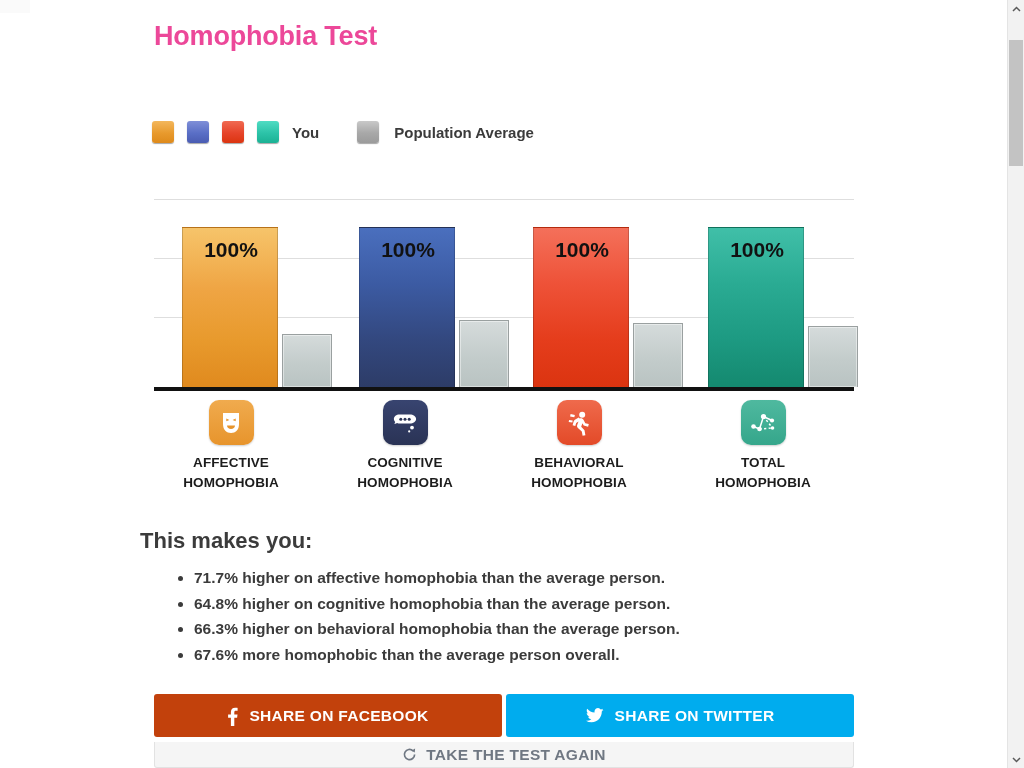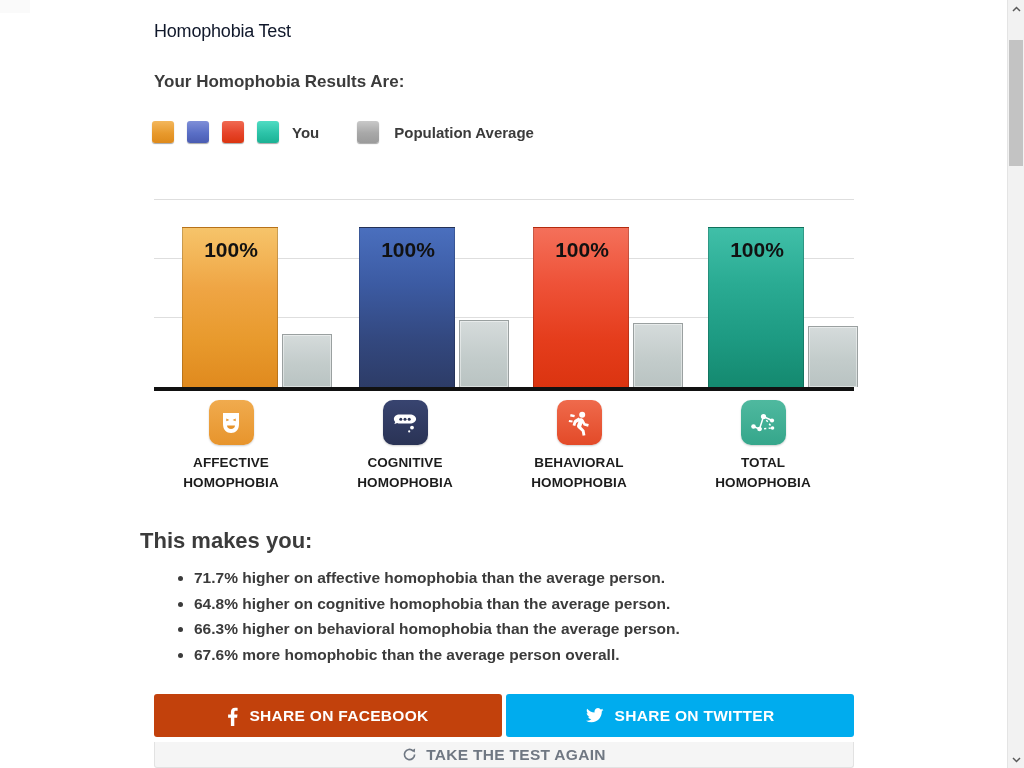--- a/index.html
+++ b/index.html
@@ -57,23 +57,23 @@
 
   
   .content {
     position: absolute;
     left: 154px;
     top: 0;
     width: 700px;
   }
 
   .page-title {
-    font-size: 18px;
-    font-weight: normal;
-    color: #0f172a;
+    font-size: 27px;
+    font-weight: bold;
+    color: #ec4899;
     margin: 21px 0 0 0;
     letter-spacing: -0.2px;
   }
 
   .subtitle {
     font-size: 17px;
     font-weight: bold;
     color: #3b3b3b;
     margin: 30px 0 0 0;
   }
@@ -278,21 +278,20 @@
 </style>
 </head>
 <body>
 
 <div id="page">
 
   <div class="corner-artifact"></div>
 
   <div class="content">
     <h1 class="page-title">Homophobia Test</h1>
-    <h2 class="subtitle">Your Homophobia Results Are:</h2>
   </div>
 
   <div class="legend">
     <div class="swatch" style="background:linear-gradient(180deg,#f3b75c 0%,#e89a2d 55%,#de8a1b 100%);"></div>
     <div class="swatch" style="background:linear-gradient(180deg,#7f8fd8 0%,#5a6fc6 55%,#4a5cb2 100%);"></div>
     <div class="swatch" style="background:linear-gradient(180deg,#f06a52 0%,#e6442a 55%,#db3510 100%);"></div>
     <div class="swatch" style="background:linear-gradient(180deg,#4fdcc3 0%,#2cc3a8 55%,#1bb194 100%);"></div>
     <span class="legend-label">You</span>
     <div class="swatch" style="background:linear-gradient(180deg,#c9c9c9 0%,#a8a8a8 55%,#9b9b9b 100%);"></div>
     <span class="legend-label second">Population Average</span>

